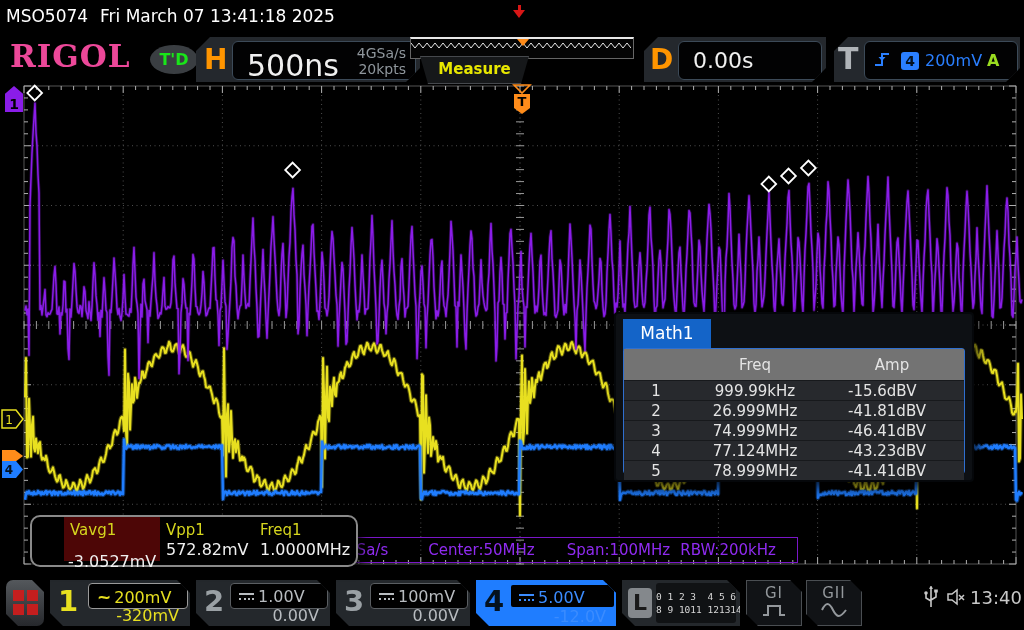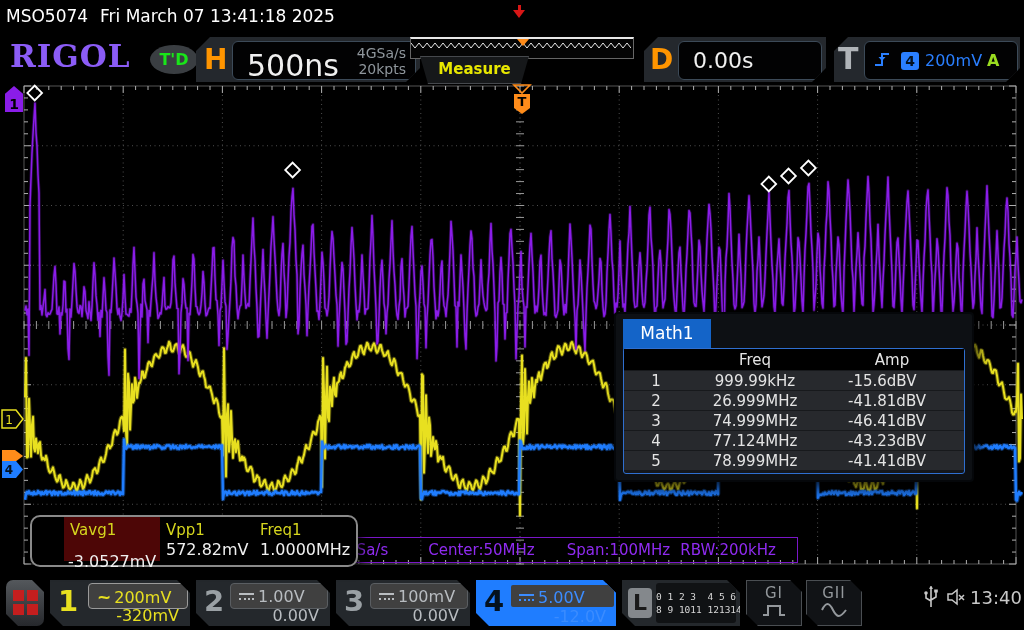--- a/index.html
+++ b/index.html
@@ -11,21 +11,21 @@
   #topbar{left:0;top:0;width:1024px;height:33px;color:#fff;font-size:17px;}
   #topbar .model{left:6px;top:6px;}
   #topbar .date{left:100px;top:6px;text-align:right;}
   #red-pin{left:513px;top:5px;width:12px;height:14px;}
   #red-pin .stem{position:absolute;left:5px;top:0;width:3px;height:6px;background:#d81616;}
   #red-pin .head{position:absolute;left:0;top:5px;width:0;height:0;
      border-left:6px solid transparent;border-right:6px solid transparent;border-top:8px solid #d81616;}
   
   #header{left:0;top:33px;width:1024px;height:52px;background:#000;}
   #logo{left:10px;top:5px;font-family:"DejaVu Serif","Liberation Serif",serif;
-        font-weight:bold;font-size:31px;color:#8b5cf6;letter-spacing:1px;}
+        font-weight:bold;font-size:31px;color:#ec4899;letter-spacing:1px;}
   #td-badge{left:150px;top:12px;width:48px;height:29px;background:#3a3e42;border-radius:50%;
         color:#19e619;font-weight:bold;font-size:16px;text-align:center;line-height:29px;}
   .hpanel{background:#24282d;clip-path:polygon(14px 0,100% 0,100% calc(100% - 14px),calc(100% - 14px) 100%,0 100%,0 14px);}
   #h-group{left:196px;top:4px;width:224px;height:45px;}
   #h-group .biglabel{left:8px;top:6px;font-size:28px;font-weight:bold;color:#ff9500;}
   .innerbox{background:#020203;border:1px solid #3c4a58;border-radius:6px;}
   #h-box{left:36px;top:4px;width:182px;height:37px;}
   #h-box .tb{left:14px;top:6px;font-size:30px;color:#f0f0f0;}
   #h-box .sr{right:9px;top:3px;text-align:right;font-size:14px;color:#8f969c;line-height:16px;}
   #preview{left:410px;top:4px;width:222px;height:19px;background:#050505;border:1px solid #666;border-top:2px solid #e8e8e8;}
@@ -55,21 +55,21 @@
   #trig-marker{left:511px;top:84px;z-index:2;}
   .ltag{z-index:2;}
   
   #math-pop{left:614px;top:312px;width:356px;height:166px;background:#0d1014;border:2px solid #05070a;
      border-radius:4px;box-shadow:4px 6px 14px rgba(0,0,0,.85);z-index:4;}
   #math-tab{left:7px;top:5px;width:88px;height:46px;background:#1464c8;color:#fff;font-size:17px;
      text-align:center;line-height:29px;}
   #math-table{left:7px;top:34px;width:340px;height:124px;background:#15171b;border:1px solid #2f6fd0;border-radius:3px;}
   .mrow{display:grid;grid-template-columns:64px 134px 140px;height:19px;align-items:center;
      font-size:15px;color:#e4e4e4;background:#27292d;border-top:1px solid #17191c;}
-  .mrow.hdr{background:#000000;height:21px;border-top:none;}
+  .mrow.hdr{background:#737373;height:31px;border-top:none;}
   .mrow span:nth-child(1){text-align:center;}
   .mrow span:nth-child(2){text-align:center;}
   .mrow span:nth-child(3){padding-left:26px;}
   .mrow.hdr span:nth-child(3){padding-left:0;text-align:center;}
   
   #meas-pop{left:30px;top:515px;width:324px;height:48px;background:#000;border:2px solid #8a8a8a;
      border-radius:10px;box-shadow:3px 4px 10px rgba(0,0,0,.8);z-index:5;}
   #meas-red{left:32px;top:0;width:96px;height:44px;background:#4d0606;}
   .mlabel{top:4px;font-size:15px;color:#d6d61e;}
   .mvalue{top:23px;font-size:16px;color:#f0f0f0;}
@@ -78,21 +78,21 @@
      font-size:15px;z-index:2;display:flex;align-items:center;}
   #fft-bar span{white-space:pre;}
   
   #chanbar{left:0;top:576px;width:1024px;height:54px;background:#000;}
   #menu-btn{left:6px;top:4px;width:38px;height:46px;background:linear-gradient(#54585c,#26282c);
      border-radius:7px;clip-path:polygon(0 0,calc(100% - 12px) 0,100% 12px,100% 100%,12px 100%,0 calc(100% - 12px));}
   #menu-btn i{position:absolute;width:11px;height:11px;background:#c41e1e;}
   .chbtn{top:4px;height:46px;background:#24282c;
      clip-path:polygon(0 0,calc(100% - 13px) 0,100% 13px,100% 100%,13px 100%,0 calc(100% - 13px));}
   .chnum{left:8px;top:4px;font-size:29px;font-weight:bold;}
-  .chpanel{top:3px;bottom:17px;background:#404040;border:1px solid #5a5e62;border-radius:4px;}
+  .chpanel{top:3px;bottom:17px;background:#000000;border:1px solid #5a5e62;border-radius:4px;}
   .chline1{left:8px;top:3px;font-size:16px;}
   .chline2{right:8px;top:22px;font-size:16px;}
   .dcicon{display:inline-block;width:15px;margin-right:4px;vertical-align:2px;}
   .dcicon .t{height:0;border-top:2px solid currentColor;}
   .dcicon .b{height:0;border-top:2px dotted currentColor;margin-top:3px;}
   .acicon{font-weight:bold;font-size:17px;margin-right:3px;}
   #ch1{left:50px;width:140px;} #ch1 .chnum{color:#e8e020;}
   #ch1 .chpanel{left:38px;width:98px;border-color:#9a9a9a;color:#e8e020;}
   #ch2{left:196px;width:134px;} #ch2 .chnum{color:#9aa0a4;}
   #ch2 .chpanel{left:34px;width:96px;color:#b8bcc0;}

